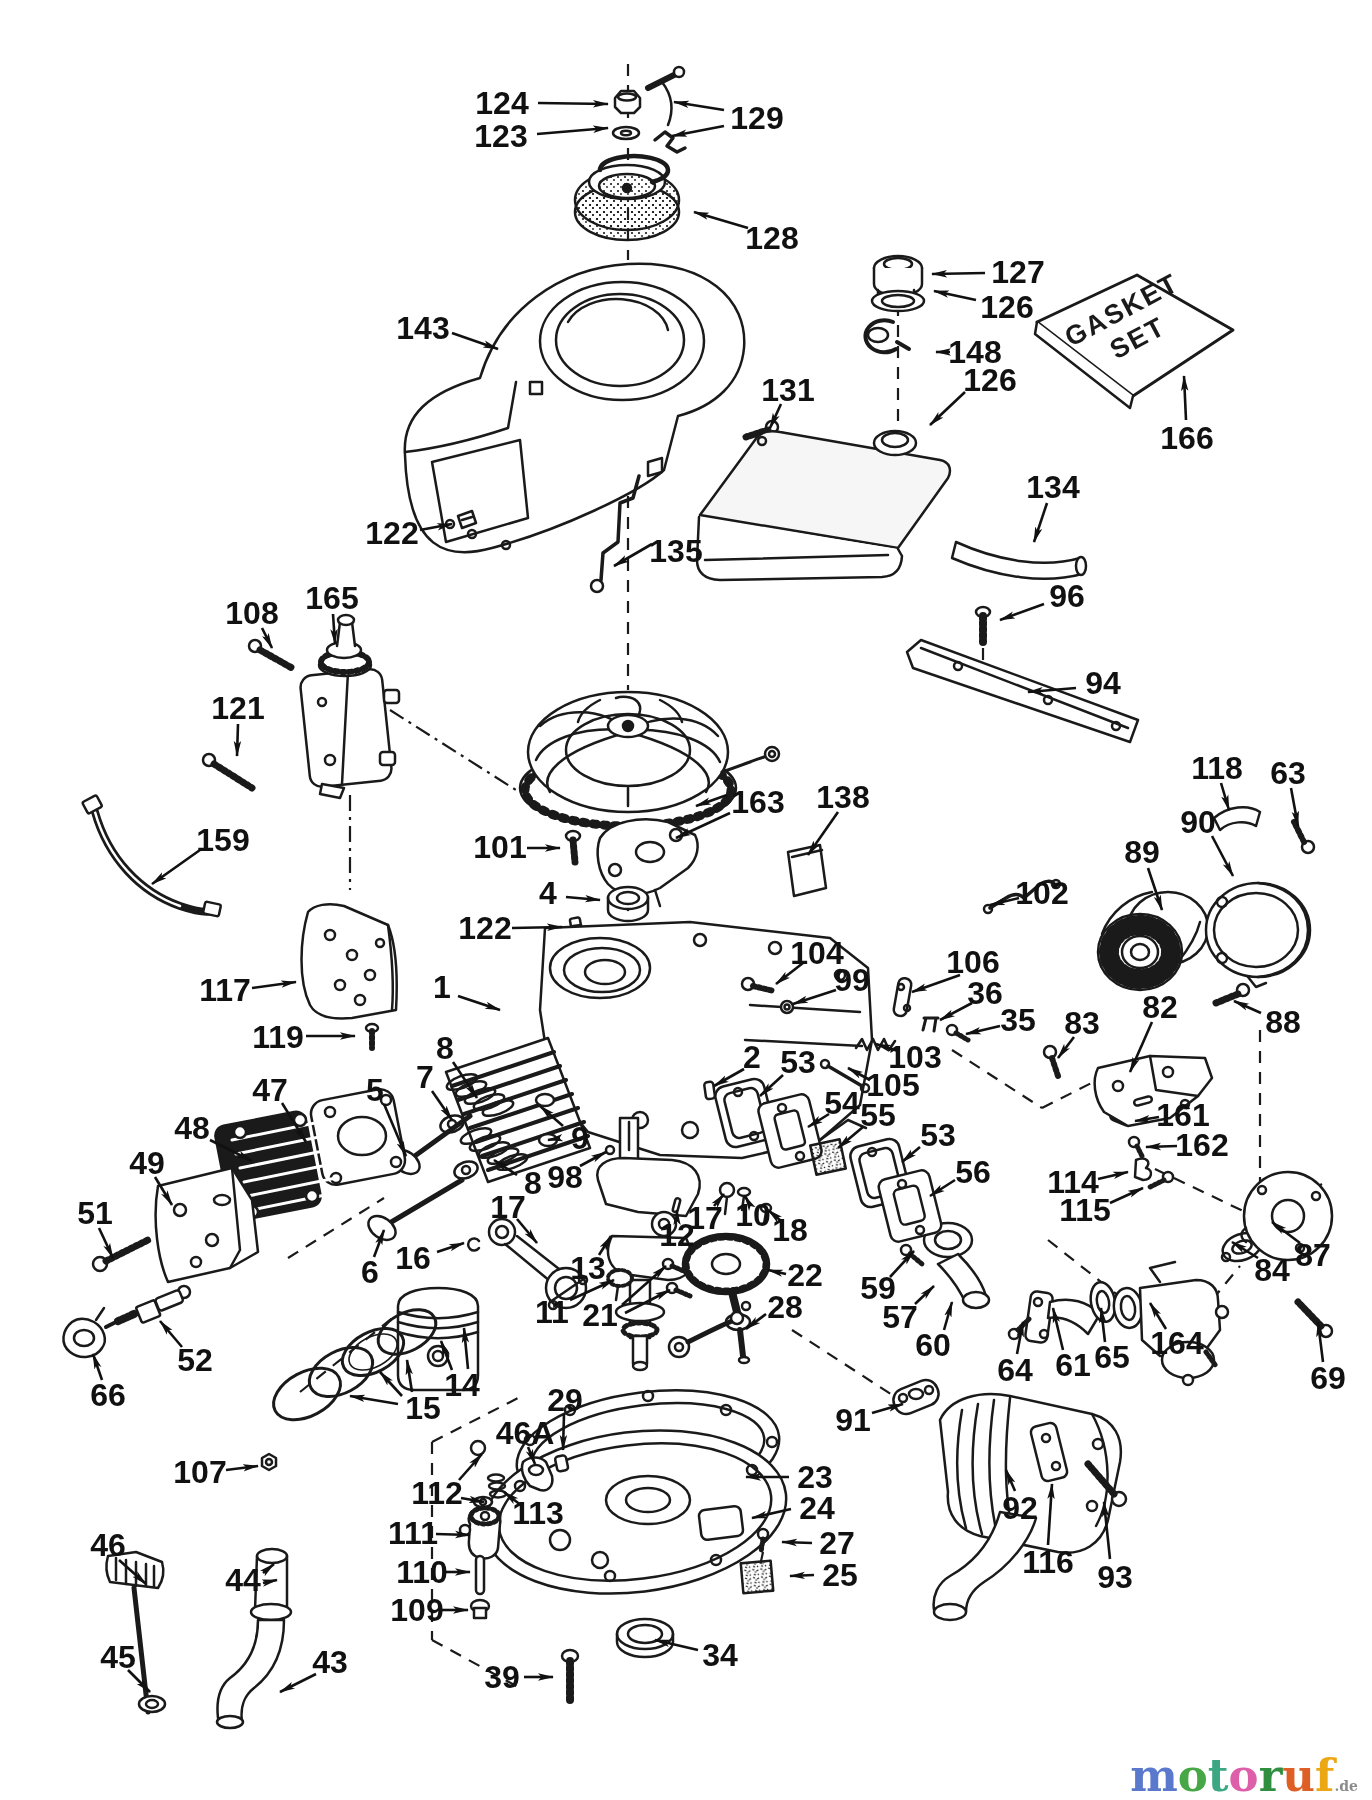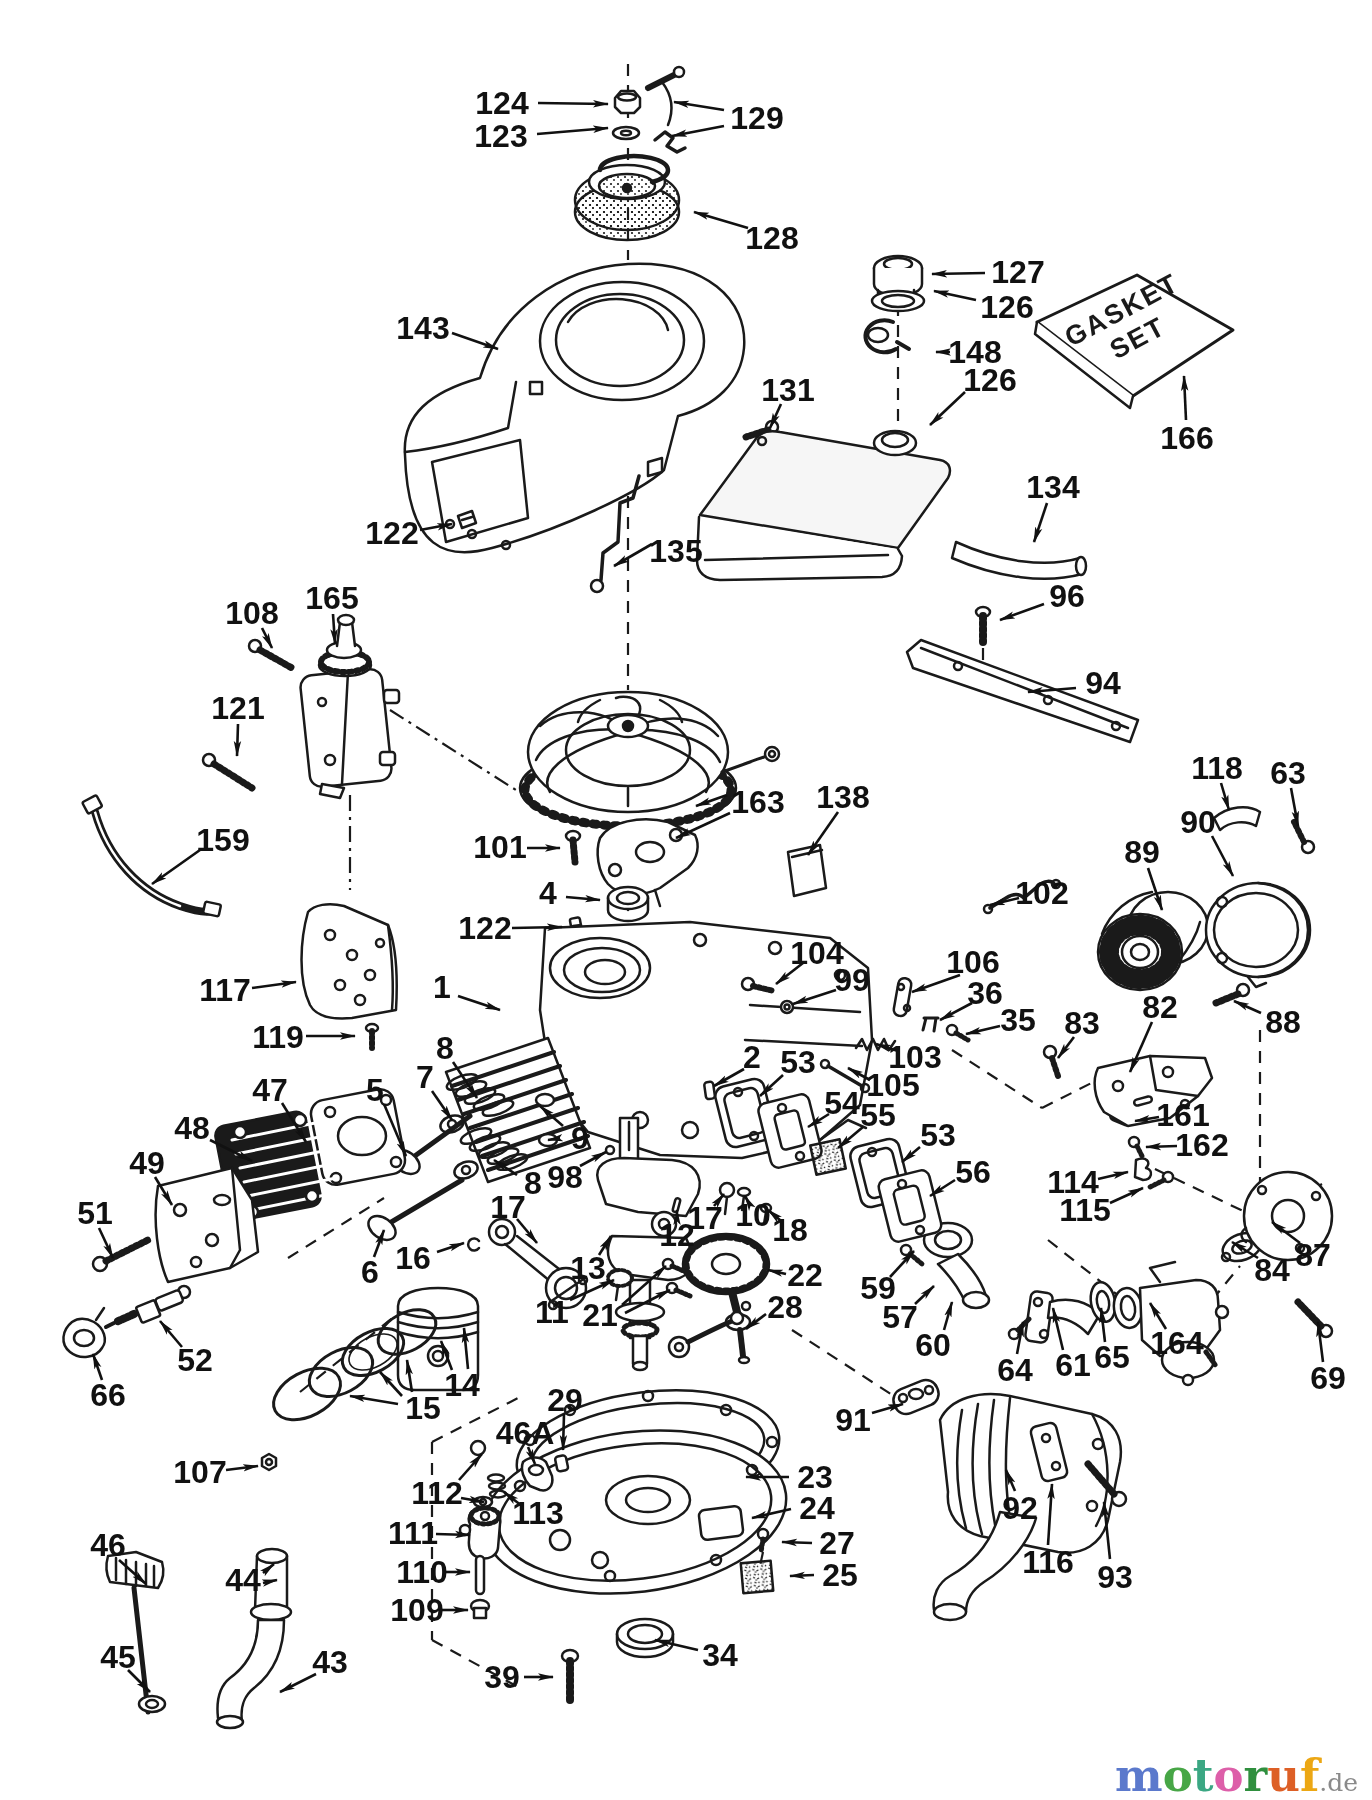--- a/index.html
+++ b/index.html
@@ -2,21 +2,21 @@
 <html><head>
 <meta charset="utf-8">
 <style>
   html,body{margin:0;padding:0;background:#fff;}
   .stage{position:relative;width:1372px;height:1800px;background:#ffffff;overflow:hidden;}
   .stage svg{position:absolute;left:0;top:0;}
   text.part-num{font-family:"Liberation Sans",sans-serif;font-weight:bold;font-size:32px;fill:#111;}
   text.gasket-text{font-family:"Liberation Sans",sans-serif;font-weight:bold;font-size:27px;fill:#1a1a1a;letter-spacing:2px;text-anchor:middle;}
   .leader{stroke:#111;stroke-width:2.6;}
   .watermark{position:absolute;right:14px;bottom:2px;font-family:"DejaVu Serif",serif;font-weight:bold;font-size:45px;letter-spacing:0px;line-height:1;}
-  .watermark .suffix{font-size:25px;font-weight:normal;}
+  .watermark .suffix{font-size:14px;font-weight:bold;}
 </style>
 </head>
 <body>
 
 <div class="stage">
 <svg id="diagram-svg" width="1372" height="1800" viewBox="0 0 1372 1800" xmlns="http://www.w3.org/2000/svg">
   <defs>
     <marker id="ah" markerWidth="18" markerHeight="10" refX="15" refY="4.5" orient="auto" markerUnits="userSpaceOnUse">
       <path d="M0,0.8 L16,4.5 L0,8.2 L3.6,4.5 Z" fill="#111"></path>
     </marker>

